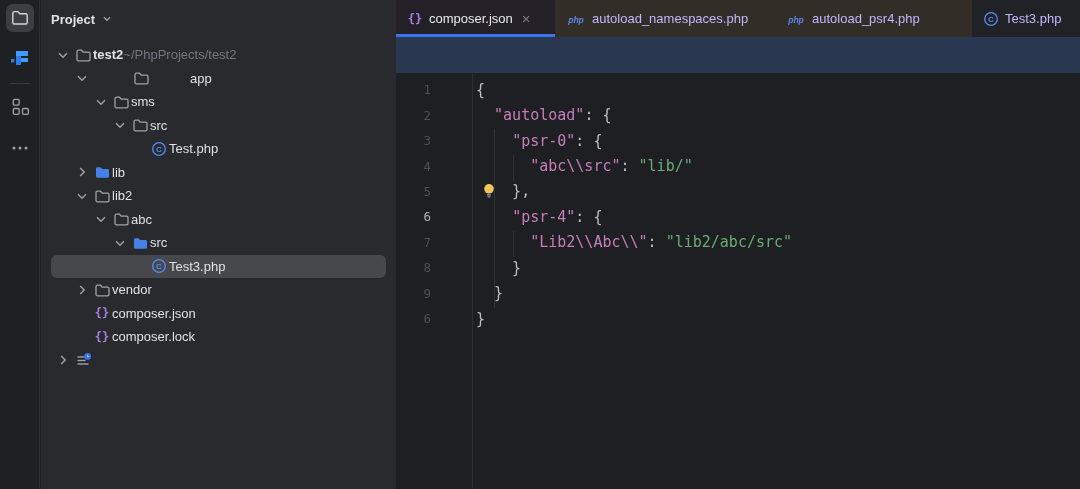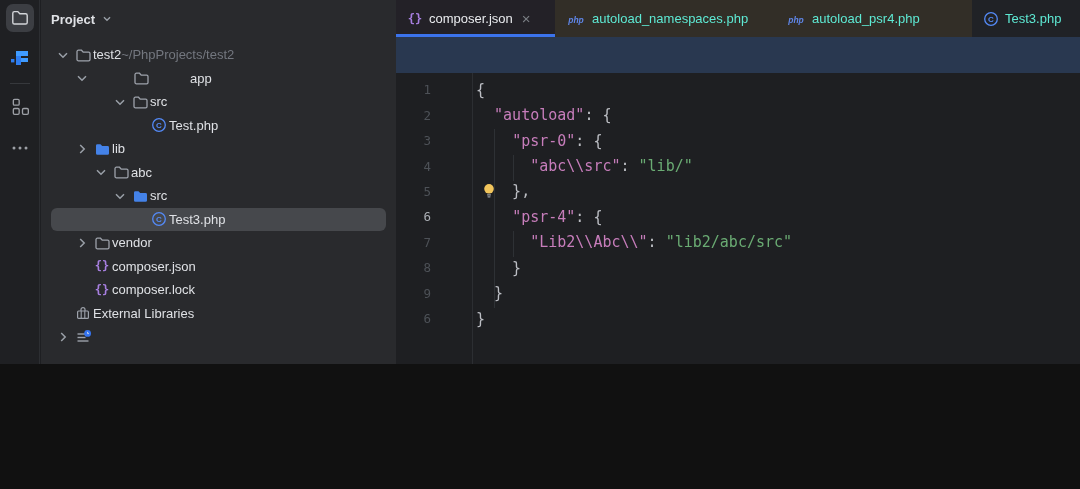--- a/index.html
+++ b/index.html
@@ -1,42 +1,42 @@
 <!DOCTYPE html>
 <html><head>
 <meta charset="utf-8">
 <style>
   html,body{margin:0;padding:0;background:#111;}
-  #app{position:relative;width:1080px;height:364px;background:#1e1f22;overflow:hidden;
+  #app{position:relative;width:1080px;height:489px;background:#1e1f22;overflow:hidden;
        font-family:"Liberation Sans",sans-serif;color:#dfe1e5;}
 
   
   .rail{position:absolute;left:0;top:0;bottom:0;width:40px;background:#1f2023;
         border-right:1px solid #2c2e32;box-sizing:border-box;
         display:flex;flex-direction:column;align-items:center;}
   .rail-btn{width:28px;height:28px;border-radius:7px;display:flex;align-items:center;justify-content:center;}
   .rail-btn.active{background:#3c3e43;}
   .rail-divider{width:20px;height:1px;background:#36383c;margin-top:11px;}
 
   
   .panel{position:absolute;left:41px;top:0;bottom:0;width:355px;background:#292a2d;}
   .panel-header{height:38px;display:flex;align-items:center;gap:5px;padding-left:10px;
                 font-size:13px;font-weight:700;}
   .tree{padding-top:5px;}
   .trow{height:23.5px;display:flex;align-items:center;margin:0 10px;border-radius:6px;
         font-size:13px;white-space:nowrap;}
   .trow.selected{background:#46484c;}
   .tcell-chev,.tcell-icon{width:20px;flex:none;display:flex;align-items:center;justify-content:center;}
-  .tlabel.bold{font-weight:400;}
+  .tlabel.bold{font-weight:700;}
   .tpath{color:#73777f;}
 
   
   .editor{position:absolute;left:396px;top:0;right:0;bottom:0;background:#1e1f22;}
   .tabs{height:37px;display:flex;}
-  .tab{display:flex;align-items:center;gap:6px;padding:0 11px;font-size:13px;color:#5eead4;
+  .tab{display:flex;align-items:center;gap:6px;padding:0 11px;font-size:13px;color:#c4b5fd;
        position:relative;box-sizing:border-box;flex:none;}
   .tab:nth-child(1){width:159px;}
   .tab:nth-child(2){width:220px;}
   .tab:nth-child(3){width:197px;}
   .tab.active{background:#232127;color:#e9ebee;}
   .tab.active::after{content:"";position:absolute;left:0;right:0;bottom:0;height:3.5px;background:#3b73ec;}
   .tab.library{background:#322e27;}
   .tab.plain{background:#202226;flex:1;}
   .tab .close{margin-left:3px;color:#7b7f85;font-size:15px;line-height:1;}
   .banner{height:36px;background:#293850;}
@@ -118,20 +118,33 @@
               <polyline points="4,6.2 8,10.2 12,6.2" fill="none" stroke="#9aa0a8" stroke-width="1.5"></polyline>
             </svg>
           </span>
           <span class="tcell-icon">
             <svg width="16" height="16" viewBox="0 0 16 16">
               <path d="M2 4.6 a1.4 1.4 0 0 1 1.4-1.4 h3.1 l1.7 1.9 h5.4 a1.4 1.4 0 0 1 1.4 1.4 v5.9 a1.4 1.4 0 0 1 -1.4 1.4 H3.4 A1.4 1.4 0 0 1 2 12.4 z" fill="none" stroke="#9da2ab" stroke-width="1.3"></path>
             </svg>
           </span>
           <span class="tlabel">app</span>
         </div>
+        <div class="trow" style="padding-left: 40px;">
+          <span class="tcell-chev">
+            <svg width="16" height="16" viewBox="0 0 16 16">
+              <polyline points="4,6.2 8,10.2 12,6.2" fill="none" stroke="#9aa0a8" stroke-width="1.5"></polyline>
+            </svg>
+          </span>
+          <span class="tcell-icon">
+            <svg width="16" height="16" viewBox="0 0 16 16">
+              <path d="M2 4.6 a1.4 1.4 0 0 1 1.4-1.4 h3.1 l1.7 1.9 h5.4 a1.4 1.4 0 0 1 1.4 1.4 v5.9 a1.4 1.4 0 0 1 -1.4 1.4 H3.4 A1.4 1.4 0 0 1 2 12.4 z" fill="none" stroke="#9da2ab" stroke-width="1.3"></path>
+            </svg>
+          </span>
+          <span class="tlabel">sms</span>
+        </div>
         <div class="trow" style="padding-left: 59px;">
           <span class="tcell-chev">
             <svg width="16" height="16" viewBox="0 0 16 16">
               <polyline points="4,6.2 8,10.2 12,6.2" fill="none" stroke="#9aa0a8" stroke-width="1.5"></polyline>
             </svg>
           </span>
           <span class="tcell-icon">
             <svg width="16" height="16" viewBox="0 0 16 16">
               <path d="M2 4.6 a1.4 1.4 0 0 1 1.4-1.4 h3.1 l1.7 1.9 h5.4 a1.4 1.4 0 0 1 1.4 1.4 v5.9 a1.4 1.4 0 0 1 -1.4 1.4 H3.4 A1.4 1.4 0 0 1 2 12.4 z" fill="none" stroke="#9da2ab" stroke-width="1.3"></path>
             </svg>
@@ -154,20 +167,33 @@
               <polyline points="6.2,4 10.2,8 6.2,12" fill="none" stroke="#9aa0a8" stroke-width="1.5"></polyline>
             </svg>
           </span>
           <span class="tcell-icon">
             <svg width="16" height="16" viewBox="0 0 16 16">
               <path d="M2 4.6 a1.4 1.4 0 0 1 1.4-1.4 h3.1 l1.7 1.9 h5.4 a1.4 1.4 0 0 1 1.4 1.4 v5.9 a1.4 1.4 0 0 1 -1.4 1.4 H3.4 A1.4 1.4 0 0 1 2 12.4 z" fill="#4482e8"></path>
             </svg>
           </span>
           <span class="tlabel">lib</span>
         </div>
+        <div class="trow" style="padding-left: 21px;">
+          <span class="tcell-chev">
+            <svg width="16" height="16" viewBox="0 0 16 16">
+              <polyline points="4,6.2 8,10.2 12,6.2" fill="none" stroke="#9aa0a8" stroke-width="1.5"></polyline>
+            </svg>
+          </span>
+          <span class="tcell-icon">
+            <svg width="16" height="16" viewBox="0 0 16 16">
+              <path d="M2 4.6 a1.4 1.4 0 0 1 1.4-1.4 h3.1 l1.7 1.9 h5.4 a1.4 1.4 0 0 1 1.4 1.4 v5.9 a1.4 1.4 0 0 1 -1.4 1.4 H3.4 A1.4 1.4 0 0 1 2 12.4 z" fill="none" stroke="#9da2ab" stroke-width="1.3"></path>
+            </svg>
+          </span>
+          <span class="tlabel">lib2</span>
+        </div>
         <div class="trow" style="padding-left: 40px;">
           <span class="tcell-chev">
             <svg width="16" height="16" viewBox="0 0 16 16">
               <polyline points="4,6.2 8,10.2 12,6.2" fill="none" stroke="#9aa0a8" stroke-width="1.5"></polyline>
             </svg>
           </span>
           <span class="tcell-icon">
             <svg width="16" height="16" viewBox="0 0 16 16">
               <path d="M2 4.6 a1.4 1.4 0 0 1 1.4-1.4 h3.1 l1.7 1.9 h5.4 a1.4 1.4 0 0 1 1.4 1.4 v5.9 a1.4 1.4 0 0 1 -1.4 1.4 H3.4 A1.4 1.4 0 0 1 2 12.4 z" fill="none" stroke="#9da2ab" stroke-width="1.3"></path>
             </svg>
@@ -220,32 +246,20 @@
           <span class="tlabel">composer.json</span>
         </div>
         <div class="trow" style="padding-left: 21px;">
           <span class="tcell-chev"></span>
           <span class="tcell-icon">
             <svg width="16" height="16" viewBox="0 0 16 16">
               <text x="8" y="12" text-anchor="middle" font-size="12" font-weight="700" font-family="DejaVu Sans Mono, monospace" fill="#a77fe0">{}</text>
             </svg>
           </span>
           <span class="tlabel">composer.lock</span>
-        </div>
-        <div class="trow" style="padding-left: 2px;">
-          <span class="tcell-chev"></span>
-          <span class="tcell-icon">
-            <svg width="16" height="16" viewBox="0 0 16 16">
-              <path d="M6 6 v-1.4 a2 2 0 0 1 4 0 V6" fill="none" stroke="#9da2ab" stroke-width="1.2"></path>
-              <rect x="2.6" y="6" width="10.8" height="7.4" rx="1" fill="none" stroke="#9da2ab" stroke-width="1.2"></rect>
-              <line x1="6.2" y1="6" x2="6.2" y2="13.4" stroke="#9da2ab" stroke-width="1.1"></line>
-              <line x1="9.8" y1="6" x2="9.8" y2="13.4" stroke="#9da2ab" stroke-width="1.1"></line>
-            </svg>
-          </span>
-          <span class="tlabel">External Libraries</span>
         </div>
         <div class="trow" style="padding-left: 2px;">
           <span class="tcell-chev">
             <svg width="16" height="16" viewBox="0 0 16 16">
               <polyline points="6.2,4 10.2,8 6.2,12" fill="none" stroke="#9aa0a8" stroke-width="1.5"></polyline>
             </svg>
           </span>
           <span class="tcell-icon">
             <svg width="16" height="16" viewBox="0 0 16 16">
               <line x1="2.5" y1="5" x2="13.5" y2="5" stroke="#9da2ab" stroke-width="1.4"></line>

